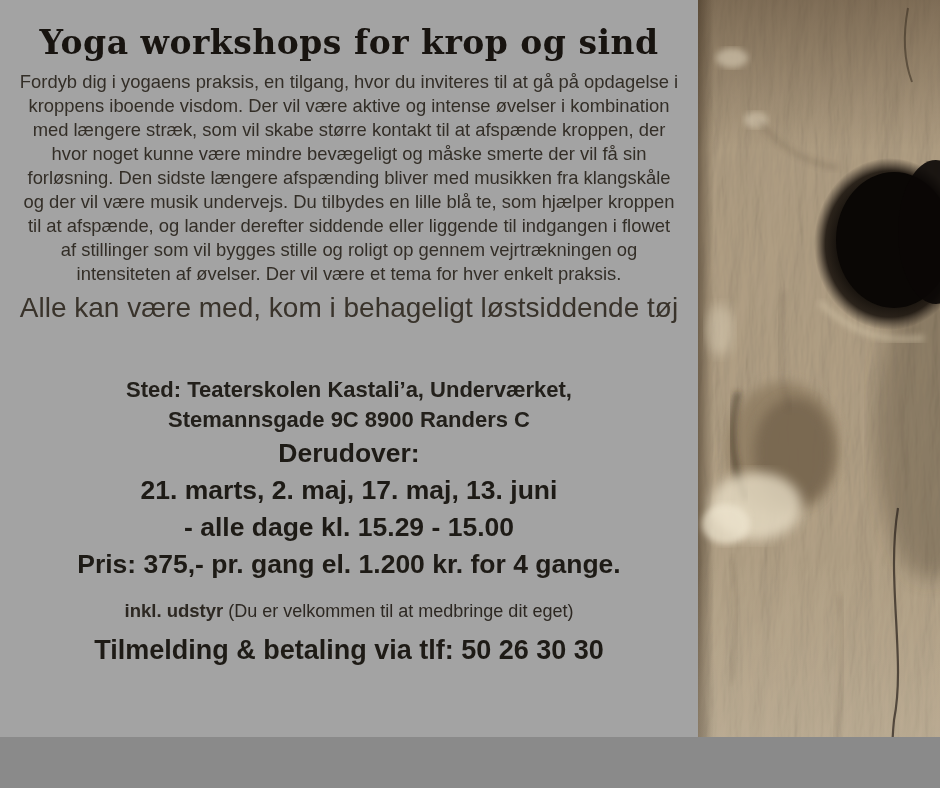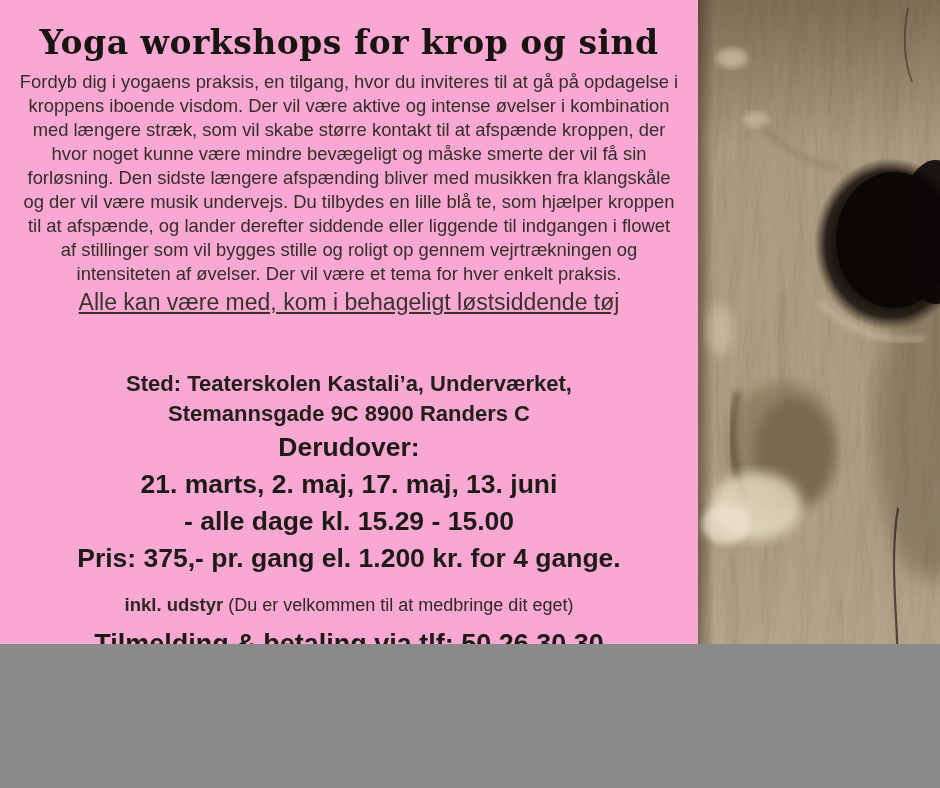--- a/index.html
+++ b/index.html
@@ -2,22 +2,22 @@
 <html><head>
 <meta charset="utf-8">
 <style>
   html,body{margin:0;padding:0;}
   body{
     font-family:"Liberation Sans",sans-serif;
     background:#8a8a8a;
   }
   .flyer{
     position:relative;
-    width:940px;height:644px;
-    background:#f9a8d4;
+    width:940px;height:737px;
+    background:#a3a3a3;
     overflow:hidden;
   }
   
   .content{
     position:absolute;
     left:0;top:0;
     width:698px;height:788px;
     box-sizing:border-box;
     padding:24px 14px 0 14px;
     text-align:center;
@@ -32,26 +32,25 @@
     color:#181410;
     letter-spacing:.5px;
     margin:0 0 8px 0;
   }
   .intro{
     font-size:18.4px;
     line-height:24px;
     color:#332e27;
   }
   .everyone{
-    font-size:23px;
+    font-size:28px;
     line-height:30px;
     font-weight:400;
     color:#39332b;
-    margin-top:1px;
-    text-decoration:underline;
+    margin-top:7px;
   }
   .venue{
     margin-top:52px;
     font-size:22px;
     line-height:30px;
     font-weight:bold;
     color:#23201b;
   }
   .big-bold{
     font-size:26.5px;

